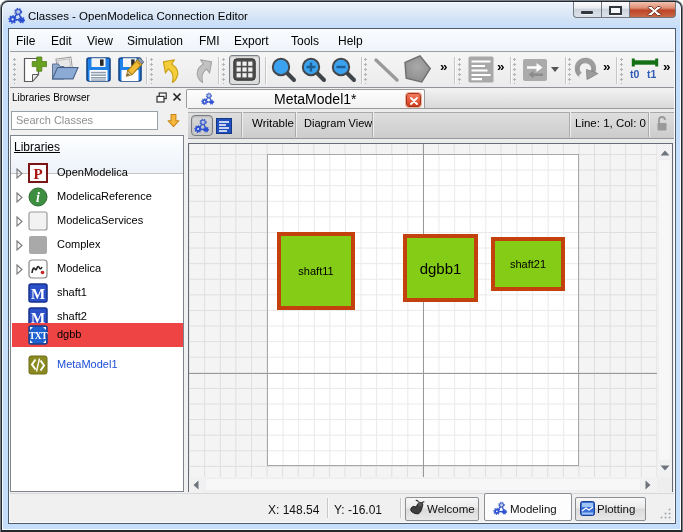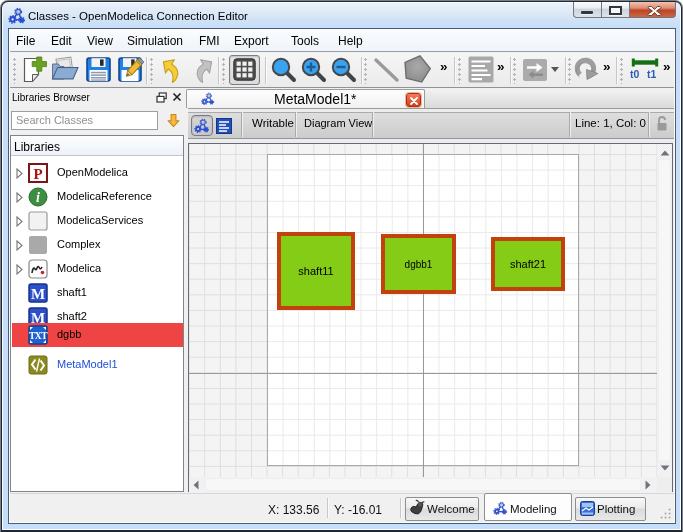--- a/index.html
+++ b/index.html
@@ -33,21 +33,21 @@
 .handle { position:absolute; top:5px; width:3px; height:26px;
   background-image:radial-gradient(circle at 1.5px 1.5px,#b0b4b8 1px,transparent 1.3px);
   background-size:3px 5px; }
 .tsep { position:absolute; top:4px; width:1px; height:27px; background:#c6c6c6; box-shadow:1px 0 0 #fafafa; }
 .chev { position:absolute; top:59px; font-size:13.5px; color:#000; font-weight:bold; letter-spacing:-1.5px; }
 
 
 #dockhead { position:absolute; left:12px; top:92px; font-size:10px; }
 #searchbox { position:absolute; left:11px; top:111px; width:147px; height:19px; background:#fff; border:1px solid #98a0a8; color:#8f8f8f; font-size:11px; line-height:17px; padding-left:4px; }
 #tree { position:absolute; left:10px; top:135px; width:174px; height:357px; background:#fff; border:1px solid #7f848c; }
-#treehead { position:absolute; left:0; top:0; right:0; height:20px; background:linear-gradient(to bottom,#fdfeff,#edf2f9); border-bottom:1px solid #c5c5c5; line-height:22px; padding-left:3px; font-size:12px; }
+#treehead { position:absolute; left:0; top:0; right:0; height:38px; background:linear-gradient(to bottom,#fdfeff,#edf2f9); border-bottom:1px solid #c5c5c5; line-height:22px; padding-left:3px; font-size:12px;text-decoration:underline; }
 .trow { position:absolute; left:1px; width:171px; height:24px; }
 .trow .txt { position:absolute; left:45px; top:5px; font-size:11px; white-space:nowrap; }
 .ticn { position:absolute; left:16px; top:2px; }
 .exp { position:absolute; left:4px; top:7px; }
 
 
 #tabstrip { position:absolute; left:188px; right:9px; top:89px; height:19px; background:linear-gradient(to bottom,#f2f2f2,#d9d9d9); }
 #tabline { position:absolute; left:188px; right:9px; top:108px; height:1px; background:#9a9a9a; }
 #tab1 { position:absolute; left:186px; top:89px; width:239px; height:19px; background:linear-gradient(to bottom,#fdfdfd,#f2f2f2); border:1px solid #9b9b9b; border-bottom:none; border-radius:2px 2px 0 0; }
 #subtool { position:absolute; left:188px; right:9px; top:112px; height:27px; background:linear-gradient(to bottom,#dedede,#cccccc); border-top:1px solid #aaaaaa; border-bottom:1px solid #94989e; font-size:12px; }
@@ -416,21 +416,21 @@
   <path d="M4 8 L4 5 Q4 2 7 2 Q10 2 10 5" fill="none" stroke="#9a9a9a" stroke-width="1.8"></path>
   <rect x="2.5" y="8" width="9" height="7.5" rx="1" fill="#9a9a9a"></rect>
 </svg>
 
 <div id="canvas">
   <div id="grid"></div>
   <div id="paper"></div>
   <div id="axv"></div>
   <div id="axh"></div>
   <div class="comp" style="left:88px;top:88px;width:78px;height:78px;font-size:11px">shaft11</div>
-  <div class="comp" style="left:192px;top:90px;width:75px;height:60px;font-size:10px">dgbb1</div>
+  <div class="comp" style="left:214px;top:90px;width:75px;height:68px;font-size:15px">dgbb1</div>
   <div class="comp" style="left:302px;top:93px;width:74px;height:54px;font-size:11px">shaft21</div>
 </div>
 <div id="vscroll"></div>
 <div id="vthumb"></div>
 <div id="hscroll"></div>
 <div id="hthumb"></div>
 <div id="scorner"></div>
 <svg class="abs" style="left:660px;top:150px" width="10" height="6" viewBox="0 0 10 6">
     <path d="M5 0.5 L9.5 5.5 L0.5 5.5 Z" fill="#6e747c"></path>
   </svg>
@@ -438,21 +438,21 @@
     <path d="M0.5 0.5 L9.5 0.5 L5 5.5 Z" fill="#6e747c"></path>
   </svg>
 <svg class="abs" style="left:193px;top:480px" width="6" height="10" viewBox="0 0 6 10">
     <path d="M5.5 0.5 L5.5 9.5 L0.5 5 Z" fill="#6e747c"></path>
   </svg>
 <svg class="abs" style="left:645px;top:480px" width="6" height="10" viewBox="0 0 6 10">
     <path d="M0.5 0.5 L0.5 9.5 L5.5 5 Z" fill="#6e747c"></path>
   </svg>
 
 <div id="statusbar"></div>
-<div class="slabel" style="left:268px">X: 133.56</div>
+<div class="slabel" style="left:268px">X: 148.54</div>
 <div class="ssep" style="left:327px"></div>
 <div class="slabel" style="left:334px">Y: -16.01</div>
 <div class="ssep" style="left:400px"></div>
 <div class="sbtn" style="left:405px;width:74px"></div>
 <svg class="abs" style="left:408px;top:499px" width="18" height="18" viewBox="0 0 18 18">
   <path d="M4 13 Q1.5 11 3.5 8.5 Q5.5 6.5 8 8 L10 4.5 Q11.5 2.5 13.5 3.5 Q15.5 4.8 14.5 7.5 L12.5 13 Q10.5 16 7 14.5 Z" fill="#3f3f3f" stroke="#262626"></path>
   <path d="M10.5 3 Q9.5 1 7.8 1.6 M13.8 4.2 Q14.8 2.4 16.4 3" fill="none" stroke="#333" stroke-width="1.3"></path>
   <circle cx="12" cy="5.4" r="2.1" fill="#555"></circle>
 </svg>
 <div class="slabel" style="left:427px;top:503px;font-size:11.5px">Welcome</div>

